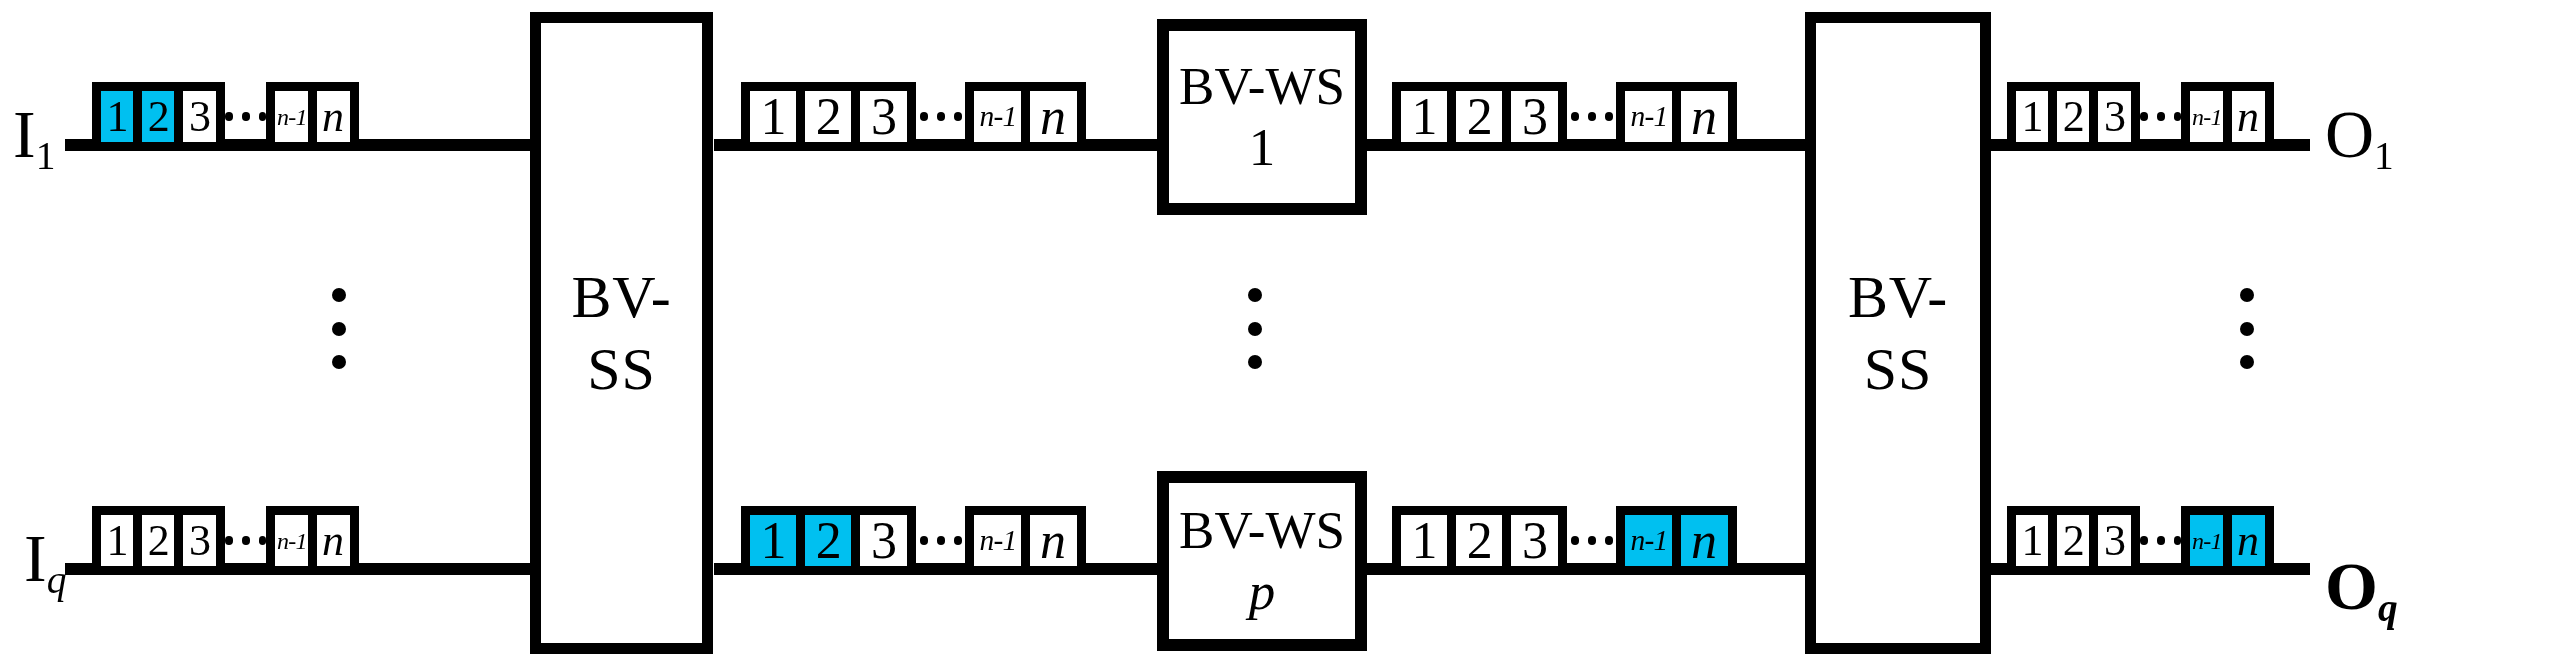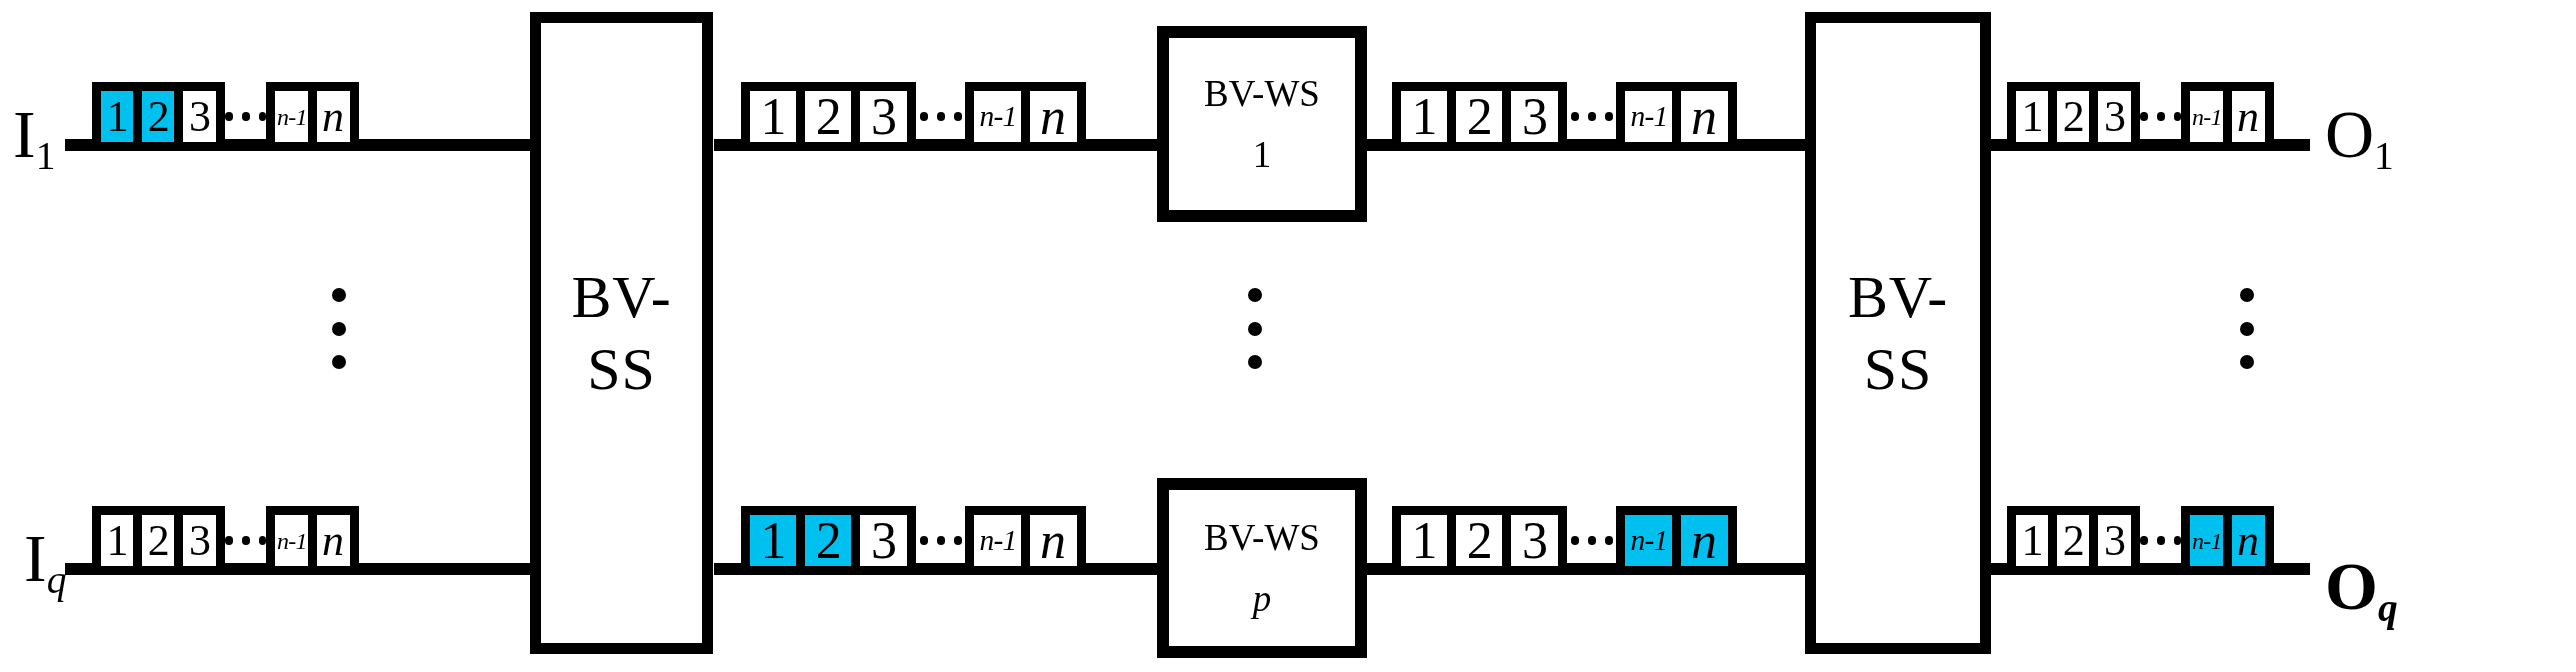--- a/index.html
+++ b/index.html
@@ -29,21 +29,21 @@
     position: absolute;
     background: #ffffff;
     border: 11.5px solid var(--ink, #000);
     display: flex; flex-direction: column;
     align-items: center; justify-content: center;
     text-align: center; line-height: 1.2;
   }
   .bvss { top: 12.3px; height: 642px; width: 183px; font-size: 60px; letter-spacing: 0.8px; }
   .bvss-left  { left: 530px; }
   .bvss-right { left: 1805px; width: 186px; }
-  .bvws { left: 1157px; width: 210px; border-width: 12.3px; font-size: 37px; line-height: 61px; margin-top: 7px; }
+  .bvws { left: 1157px; width: 210px; border-width: 12.3px; font-size: 53px; line-height: 61px; }
   .bvws-top    { top: 19px;  height: 196px; }
   .bvws-bottom { top: 471px; height: 180px; }
   .bvws-bottom .bl2 { font-style: italic; }
 
   
   .slot-group { position: absolute; height: 69px; display: flex; align-items: stretch; }
   .top-lane    { top: 82px; }
   .bottom-lane { top: 506px; }
   .slot {
     border: 9.8px solid var(--ink, #000);

